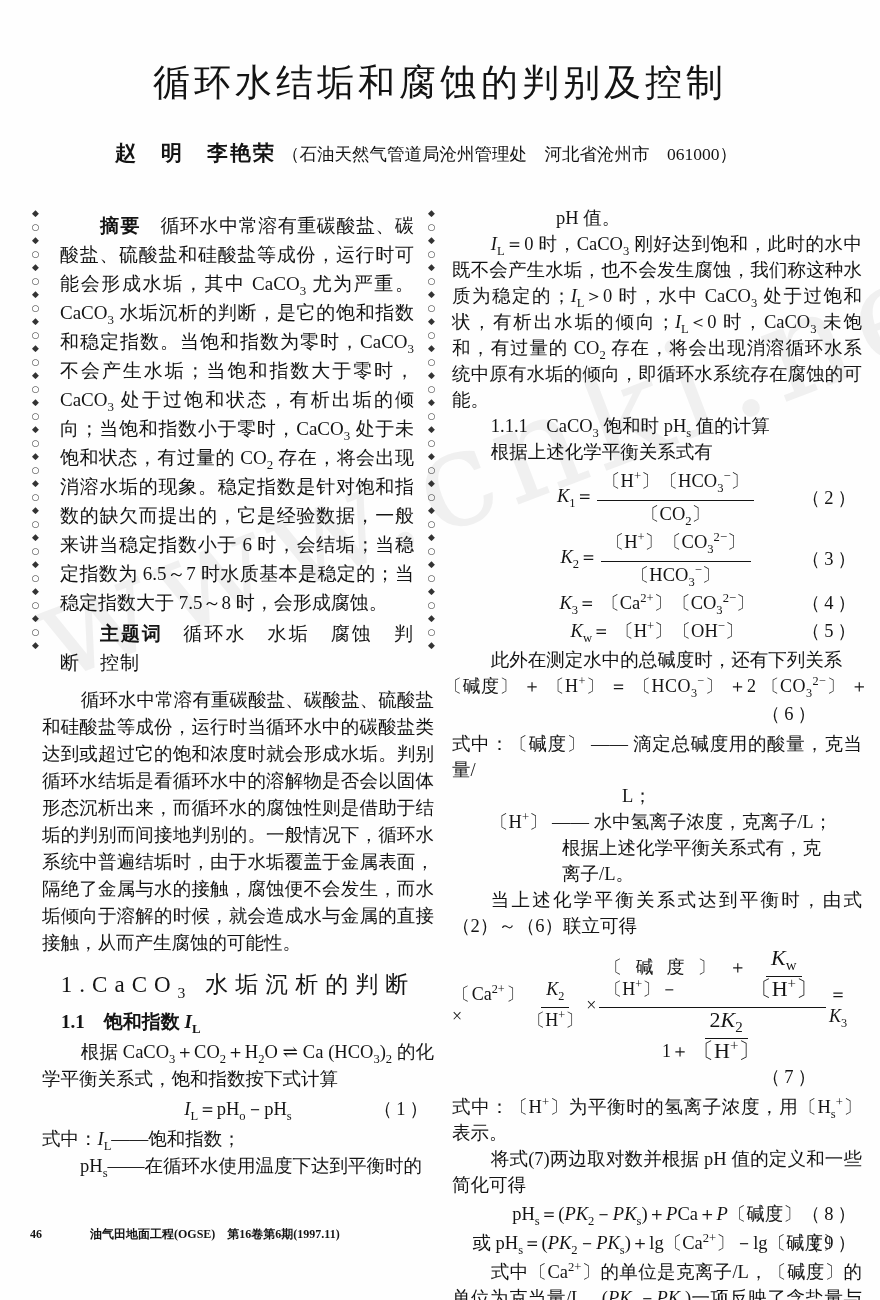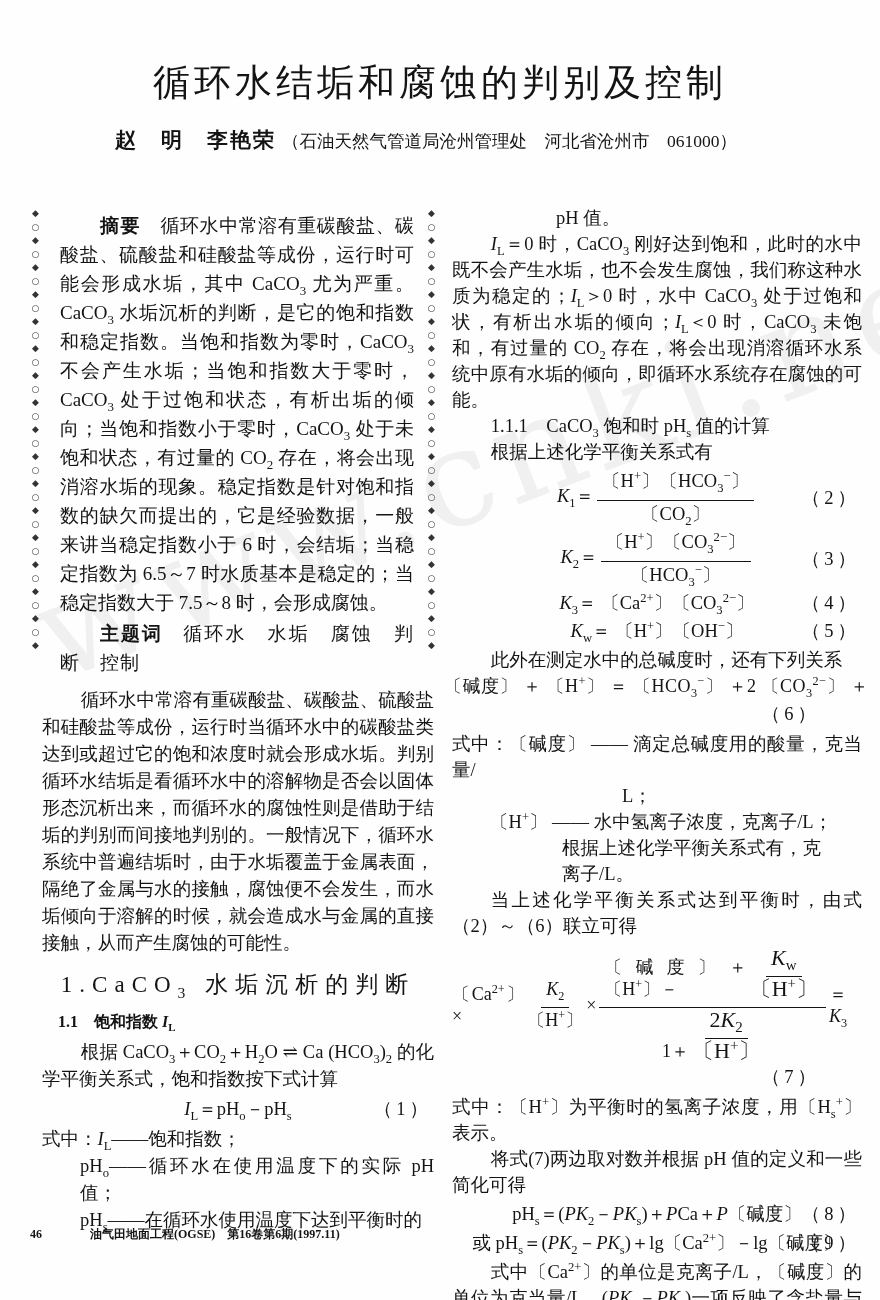--- a/index.html
+++ b/index.html
@@ -14,21 +14,21 @@
     transform:rotate(-21deg); transform-origin:left center;
     font-family:"DejaVu Serif",serif;
     font-size:135px; letter-spacing:8px; color:rgba(120,120,120,0.10);
     white-space:nowrap; pointer-events:none; user-select:none;
   }
   
   .title{
     position:absolute; top:58px; left:0; width:100%; margin:0;
     text-align:center; font-size:37px; font-weight:normal; letter-spacing:4px;
   }
-  .authors-line{position:absolute; top:126px; left:115px; white-space:nowrap;}
+  .authors-line{position:absolute; top:139px; left:115px; white-space:nowrap;}
   .authors{font-size:21px; font-weight:bold; letter-spacing:2px; margin-right:6px;}
   .affiliation{font-size:17.5px;}
   
   .col{position:absolute; top:205px; font-size:18.5px; line-height:27px; text-align:justify;}
   .col.left{left:42px; width:392px;}
   .col.right{left:452px; width:410px; line-height:26px;}
   .indent{text-indent:2.1em;}
   p{margin:0;}
   
   .abstract-wrap{position:relative; padding:6px 20px 2px 18px; margin-bottom:8px;}
@@ -41,21 +41,21 @@
   .chain-right{right:-4px;}
   .abstract{font-size:19px; line-height:29px;}
   .abstract .lbl,.kw .lbl{font-weight:bold; letter-spacing:1px;}
   .kw{font-size:19px; line-height:29px; text-indent:2.1em; margin-top:2px;}
   .kw .kw-words{letter-spacing:1px;}
   
   .sec-heading{
     margin:14px 0 10px 0; font-size:23px; font-weight:normal;
     letter-spacing:7px; text-align:center; white-space:nowrap;
   }
-  .sub-heading{margin:10px 0 4px 0; font-size:16px; font-weight:bold; text-indent:1em;}
+  .sub-heading{margin:10px 0 4px 0; font-size:19px; font-weight:bold; text-indent:1em;}
   
   .eqrow{position:relative; text-align:center; margin:4px 0; line-height:24px;}
   .eqrow .eqno{position:absolute; right:2px; top:50%; transform:translateY(-50%); letter-spacing:4px;}
   .eqline{position:relative; text-align:center; margin:3px 0;}
   .eqline .eqno{position:absolute; right:2px; top:0; letter-spacing:4px;}
   .frac{display:inline-flex; flex-direction:column; align-items:center; vertical-align:middle; margin:0 3px;}
   .frac .fr-num{border-bottom:1.6px solid #141414; padding:0 5px 7px 5px;}
   .frac .fr-den{padding-top:1px;}
   .rowflex{display:flex; align-items:flex-end; justify-content:center;}
   .eq7{display:flex; align-items:center; justify-content:center; margin:8px 0 0 0; font-size:18px; line-height:22px;}
@@ -102,21 +102,20 @@
     <h3 class="sub-heading">1.1　饱和指数 <i>I</i><sub>L</sub></h3>
 
     <p class="indent">根据 CaCO<sub>3</sub>＋CO<sub>2</sub>＋H<sub>2</sub>O ⇌ Ca (HCO<sub>3</sub>)<sub>2</sub> 的化学平衡关系式，饱和指数按下式计算</p>
 
     <div class="eqline">
       <span><i>I</i><sub>L</sub>＝pH<sub>o</sub>－pH<sub>s</sub></span>
       <span class="eqno">（1）</span>
     </div>
 
     <p>式中：<i>I</i><sub>L</sub>——饱和指数；</p>
-    <p class="hang1">pH<sub>o</sub>——循环水在使用温度下的实际 pH 值；</p>
     <p class="hang1">pH<sub>s</sub>——在循环水使用温度下达到平衡时的</p>
   </div>
 
   <div class="col right">
 
     <p class="cont-line">pH 值。</p>
 
     <p class="indent"><i>I</i><sub>L</sub>＝0 时，CaCO<sub>3</sub> 刚好达到饱和，此时的水中既不会产生水垢，也不会发生腐蚀，我们称这种水质为稳定的；<i>I</i><sub>L</sub>＞0 时，水中 CaCO<sub>3</sub> 处于过饱和状，有析出水垢的倾向；<i>I</i><sub>L</sub>＜0 时，CaCO<sub>3</sub> 未饱和，有过量的 CO<sub>2</sub> 存在，将会出现消溶循环水系统中原有水垢的倾向，即循环水系统存在腐蚀的可能。</p>
 
     <p class="indent">1.1.1　CaCO<sub>3</sub> 饱和时 pH<sub>s</sub> 值的计算</p>

